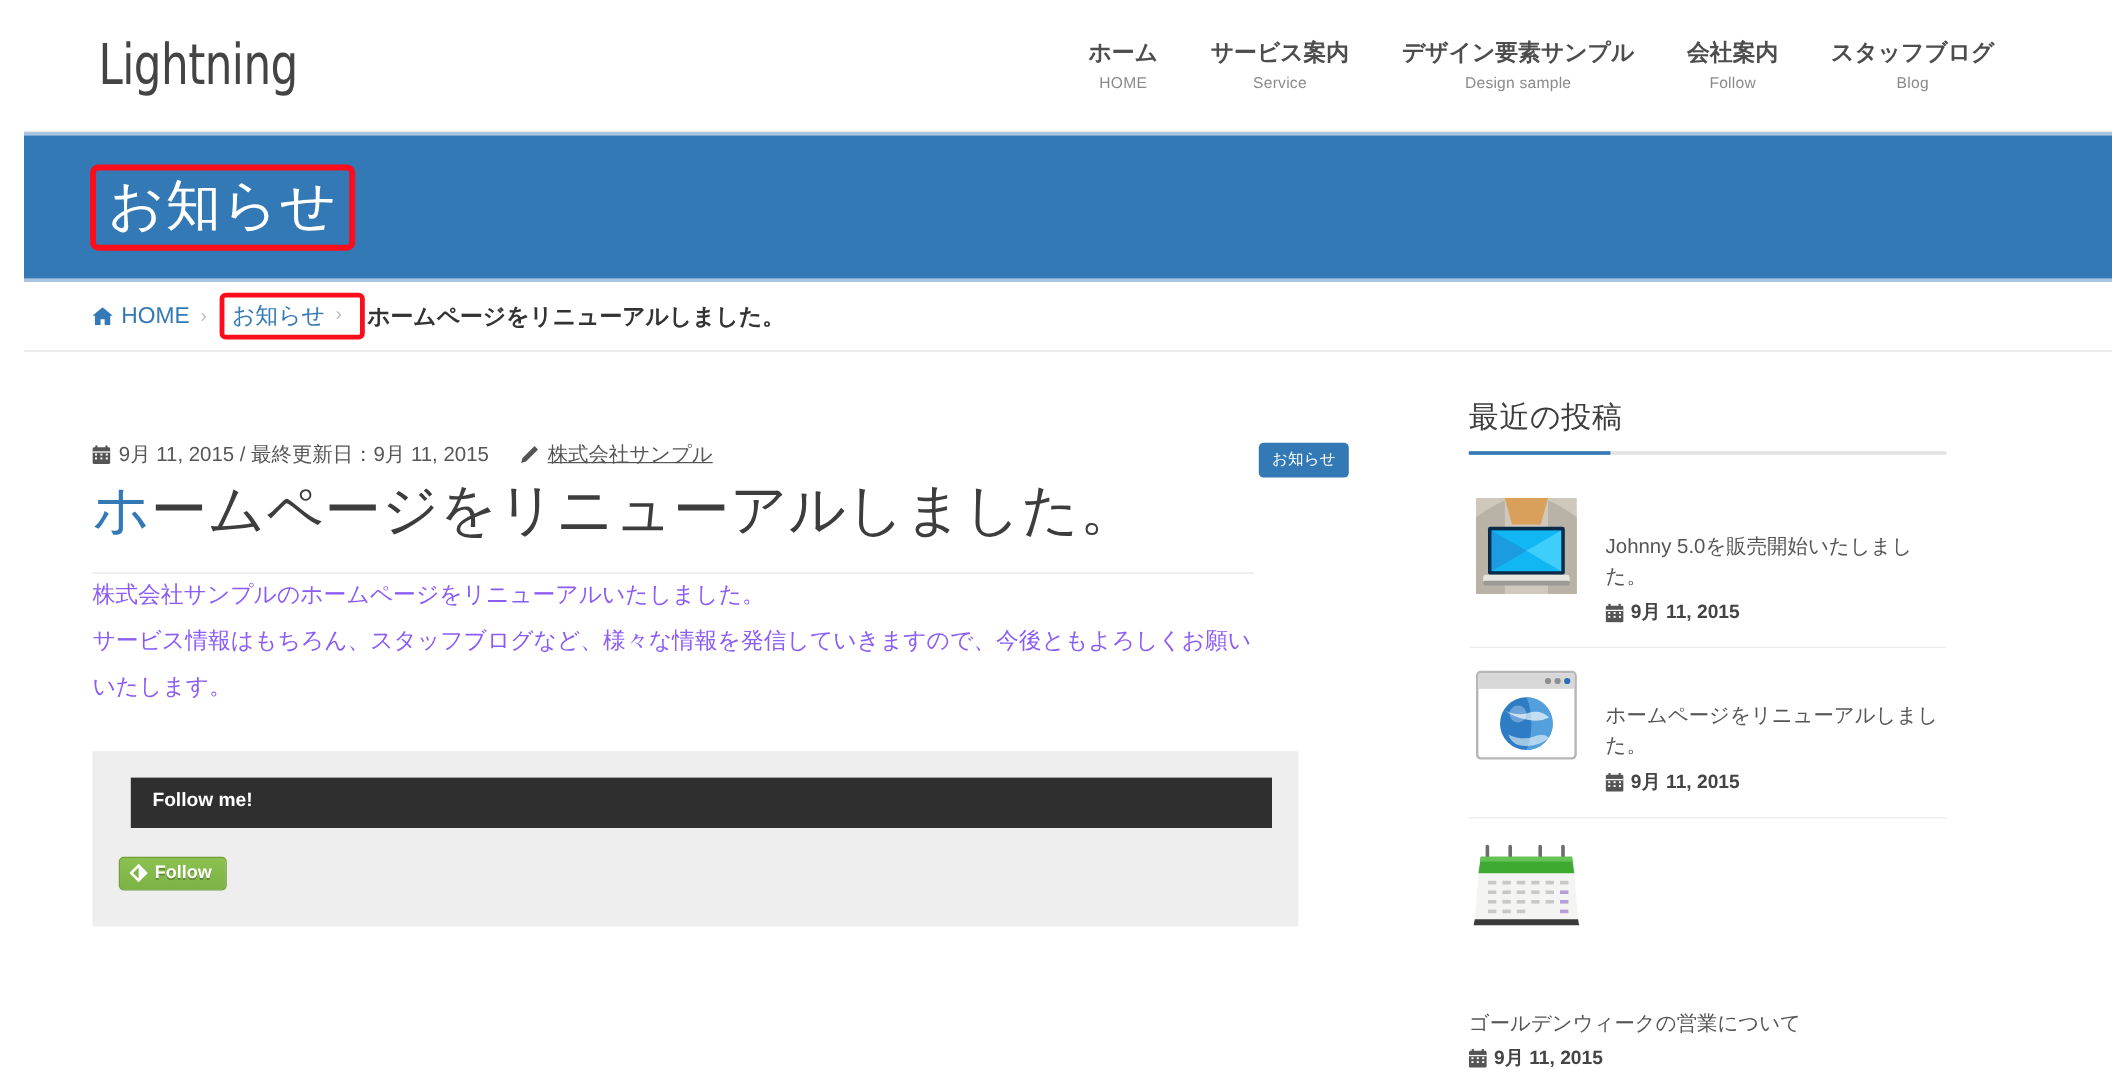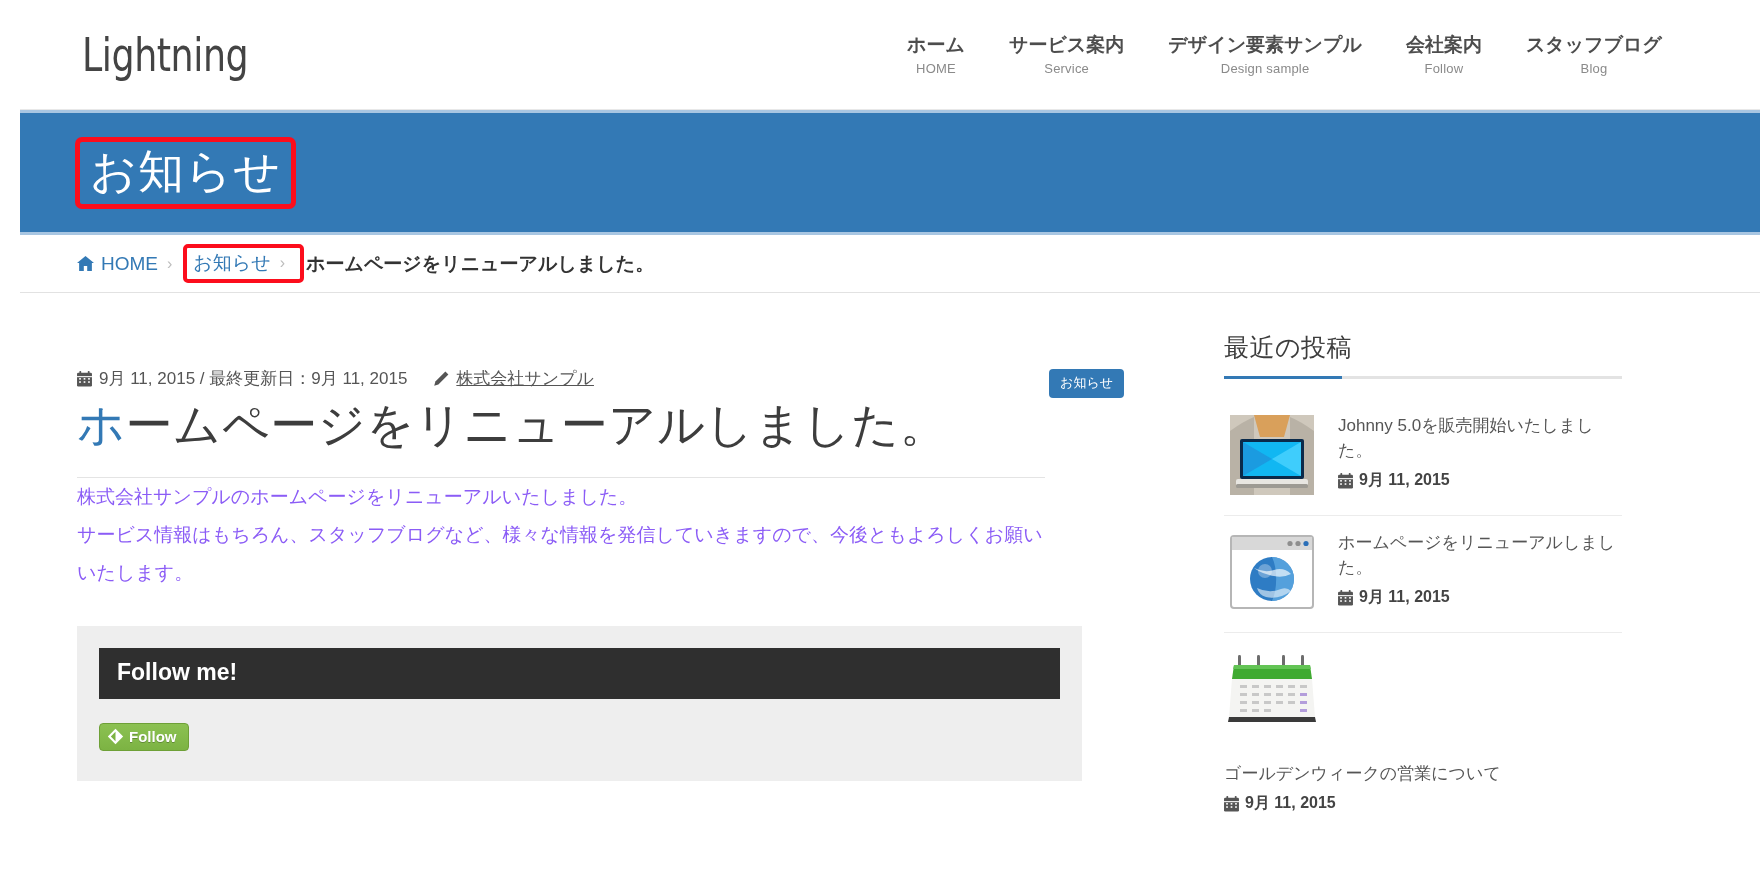--- a/index.html
+++ b/index.html
@@ -216,24 +216,25 @@
   .follow-widget {
     margin-top: 34px;
     background: #eeeeee;
     width: 1005px;
     box-sizing: border-box;
     padding: 22px 22px 30px 22px;
   }
   .follow-head {
     background: #2f2f2f;
     color: #ffffff;
-    font-size: 23px;
+    font-size: 16px;
     font-weight: 700;
     padding: 11px 0 13px 18px;
     box-sizing: border-box;
+    margin-left: 10px;
   }
   .follow-btn {
     display: inline-flex;
     align-items: flex-start;
     gap: 5px;
     margin-top: 24px;
     background: linear-gradient(#8cc152, #7cb343);
     border: 1px solid #6ea037;
     border-radius: 4px;
     padding: 4px 11px 5px 7px;
@@ -277,21 +278,21 @@
     width: 398px;
     box-sizing: border-box;
   }
   .post-item:last-child { border-bottom: none; flex-direction: column; }
   .thumb {
     width: 96px; height: 84px;
     flex: 0 0 96px;
     overflow: hidden;
     display: block;
   }
-  .post-text { flex: 1; min-width: 0; }
+  .post-text { flex: 1; min-width: 0; margin-top: 30px; }
   .post-title {
     font-size: 17px;
     line-height: 1.48;
     color: #555555;
     margin: 0 0 7px 0;
   }
   .post-date {
     display: flex;
     align-items: center;
     gap: 6px;

